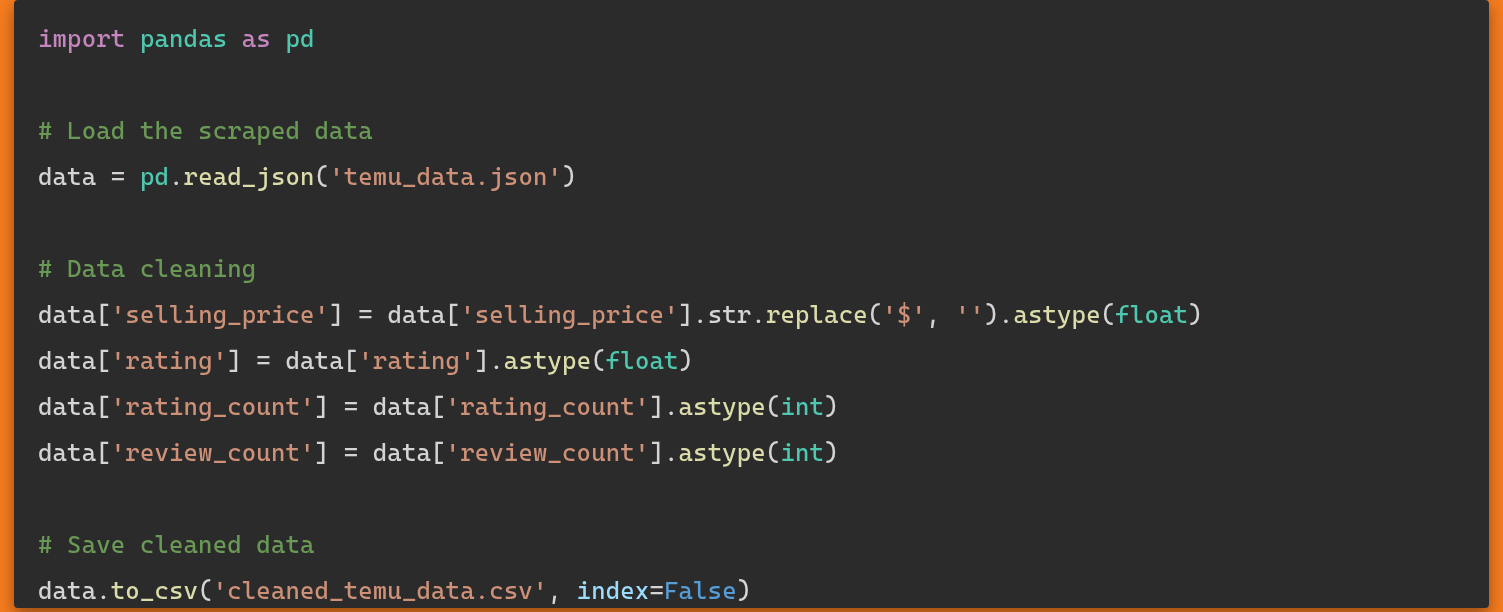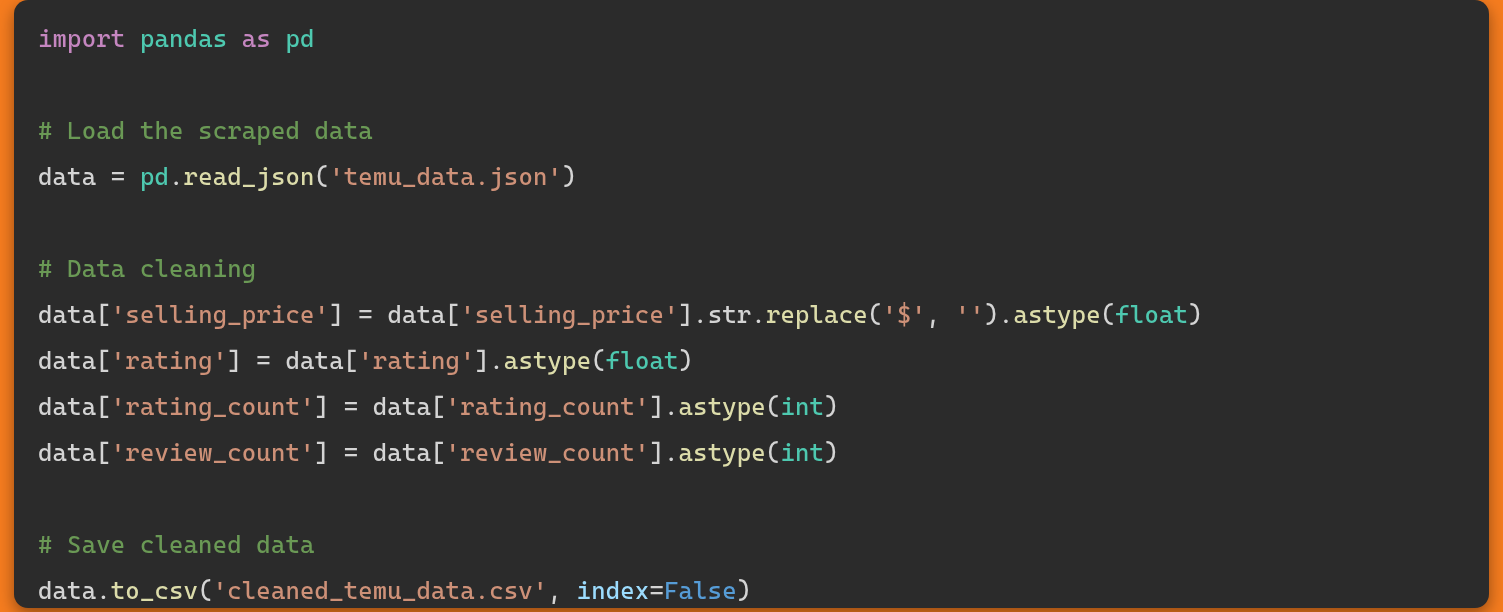--- a/index.html
+++ b/index.html
@@ -11,21 +11,21 @@
     font-family: "Cascadia Code", "Consolas", "Menlo", monospace;
     overflow: hidden;
   }
   .frame {
     position: absolute;
     left: 14px;
     top: 0px;
     width: 1475px;
     height: 608px;
     background: #2b2b2b;
-    border-radius: 14px;
+    border-radius: 4px;
     box-shadow: 0 6px 16px rgba(0,0,0,0.4);
     box-sizing: border-box;
     padding: 16px 0 0 24px;
   }
   pre.code {
     margin: 0;
     font-family: inherit;
     font-size: 24.5px;
     line-height: 46px;
     color: #d4d4d4;

